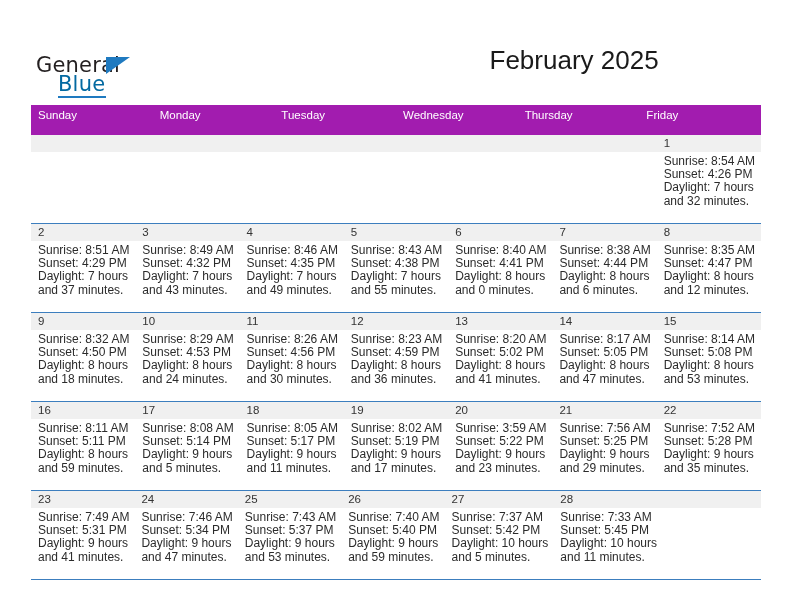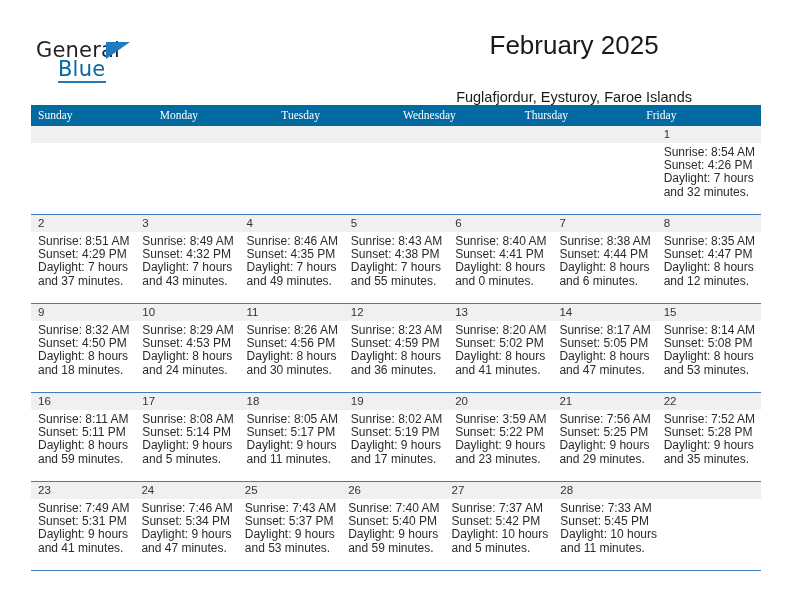--- a/index.html
+++ b/index.html
@@ -18,21 +18,21 @@
     position: relative;
     width: 792px;
     height: 612px;
     box-sizing: border-box;
   }
 
   
   .header {
     position: absolute;
     left: 0;
-    top: 0;
+    top: 15px;
     width: 728px;
     height: 104px;
   }
   .logo {
     position: absolute;
     left: 36px;
     top: 38px;
     width: 190px;
     height: 48px;
   }
@@ -98,23 +98,22 @@
 
   
   .calendar {
     position: absolute;
     left: 31px;
     top: 105px;
     width: 730px;
   }
   .weekday-row {
     display: flex;
-    background: #0369a1;
-    height: 21px;
-    font-family: Liberation Serif, serif;
+    background: #a21caf;
+    height: 30px;
   }
   .weekday {
     flex: 1 1 0;
     color: #ffffff;
     font-size: 11.5px;
     line-height: 21px;
     padding-left: 7px;
     box-sizing: border-box;
     white-space: nowrap;
   }

